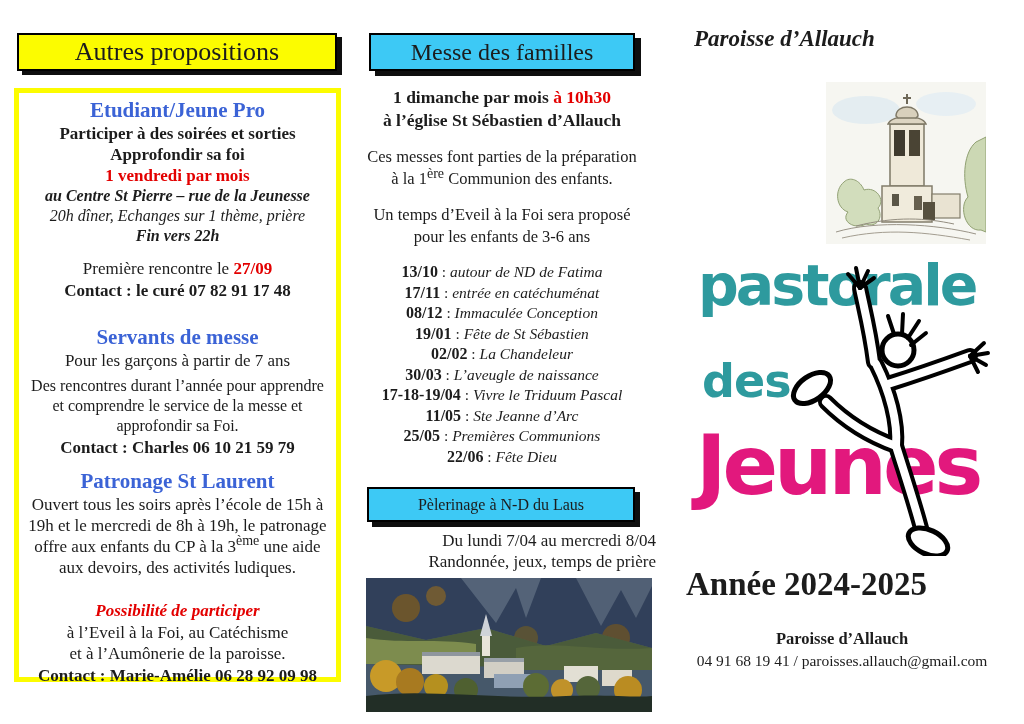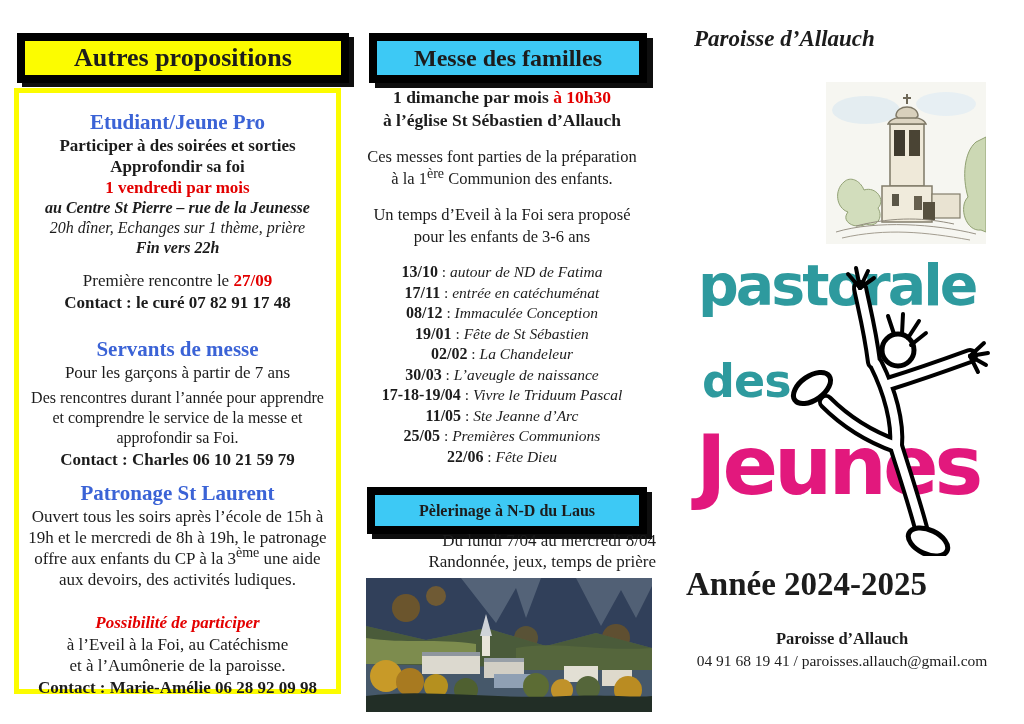--- a/index.html
+++ b/index.html
@@ -4,33 +4,33 @@
 <style>
   html,body{margin:0;padding:0;background:#888;}
   .page{
     position:relative; width:1024px; height:724px; background:#ffffff;
     font-family:"Liberation Serif", serif; color:#1c1c1c; overflow:hidden;
     margin:0 auto;
   }
   
   .hdr{
     position:absolute; display:flex; align-items:center; justify-content:center;
-    border:8px solid #000000; font-weight:bold; text-align:center;
+    border:2px solid #000000; font-weight:normal; text-align:center;
   }
   .hdr-yellow{ left:17px; top:33px; width:316px; height:34px;
     background:var(--yellow); box-shadow:5px 4px 0 #0e0e0e; font-size:26px;}
   .hdr-cyan-1{ left:369px; top:33px; width:262px; height:34px;
     background:var(--cyan); box-shadow:6px 5px 0 #0e0e0e; font-size:24px;}
   .hdr-cyan-2{ left:367px; top:487px; width:264px; height:31px;
     background:var(--cyan); box-shadow:5px 5px 0 #0e0e0e; font-size:16px;}
   
   .left-box{
     position:absolute; left:14px; top:88px; width:307px; height:580px;
     border:5px solid var(--yellow); background:#fff; text-align:center;
-    padding:16px 5px 0 5px; font-size:16px; line-height:20px;
+    padding:4px 5px 0 5px; font-size:16px; line-height:20px;
   }
   .sec-title{ color:var(--blue); font-weight:bold; font-size:21px; line-height:26px; margin:0;}
   .mt10{margin-top:22px;} .mt8{margin-top:8px;} .mt12{margin-top:12px;} .mt4{margin-top:4px;}
   p{margin:0;}
   .b{font-weight:bold;} .i{font-style:italic;} .bi{font-weight:bold;font-style:italic;}
   .red{color:var(--red);}
   .sz17{font-size:17px; line-height:21px;}
   .lh22{line-height:22px;} .lh21{line-height:21px;} .lh24{line-height:24px;}
   sup{font-size:14px; vertical-align:super; line-height:0;}
   

